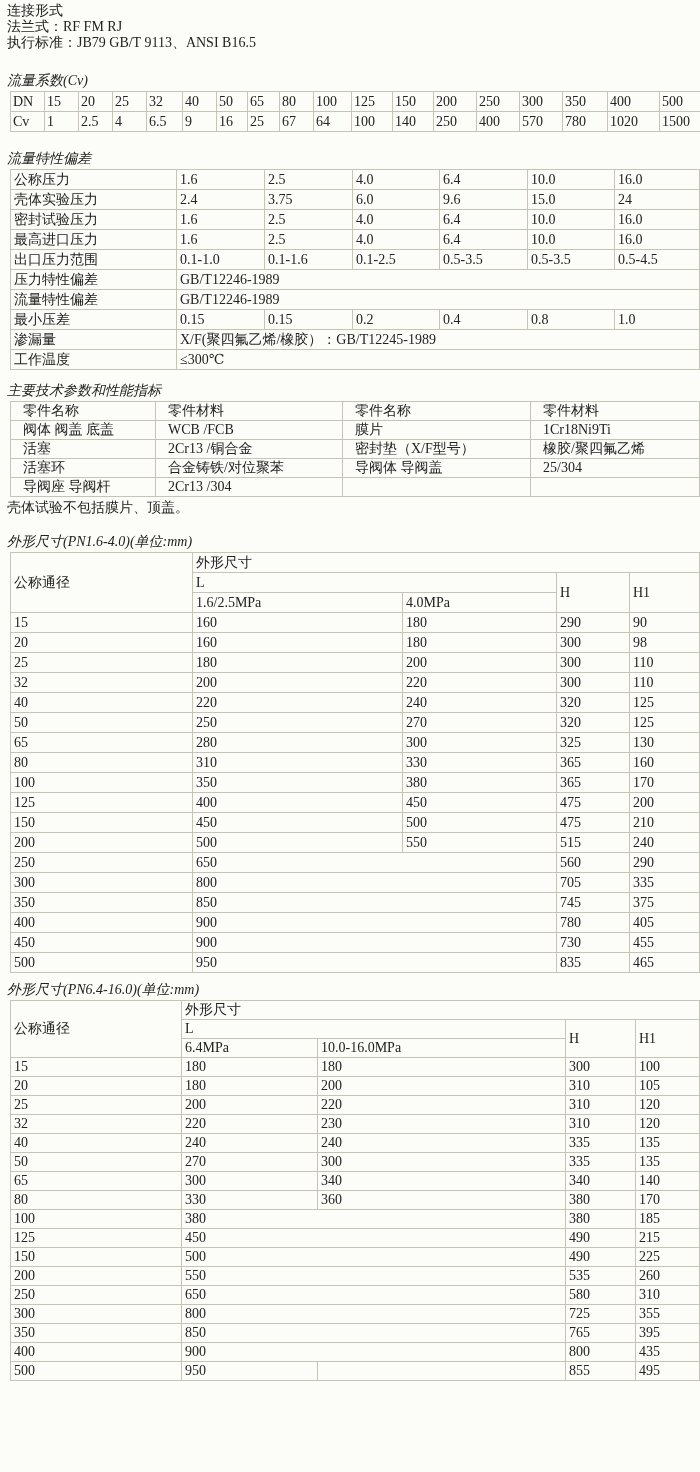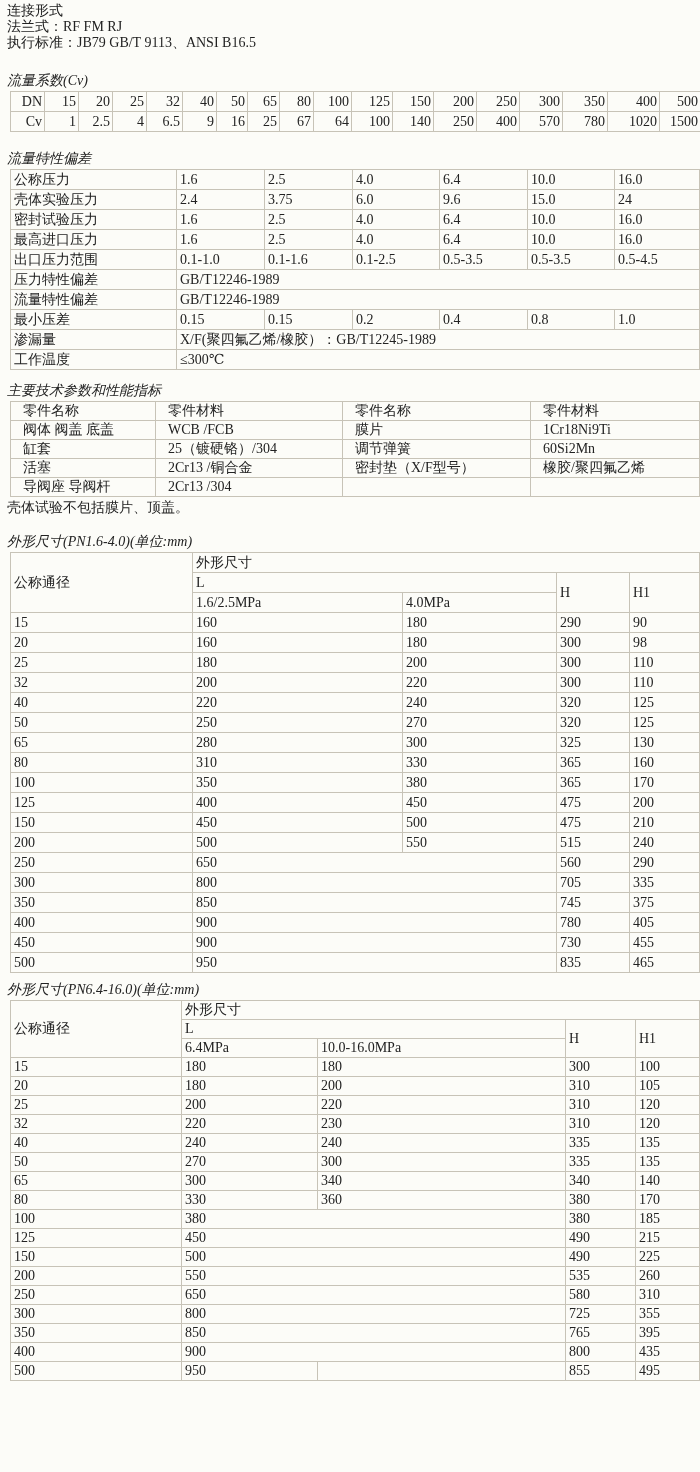--- a/index.html
+++ b/index.html
@@ -30,21 +30,21 @@
   }
   td {
     border: 1px solid #c7c3b7;
     padding: 0 3px;
     height: 20px;
     overflow: hidden;
     white-space: nowrap;
     vertical-align: middle;
     font-size: 14px;
   }
-  #cv-table td { height: 20px; padding: 0 2px; text-align: right; }
+  #cv-table td { height: 20px; padding: 0 2px; }
   #pressure-table td { height: 20px; }
   #parts-table td { height: 19px; padding-left: 12px; }
   #dim1-table td { height: 20px; }
   #dim2-table td { height: 19px; }
   .note { margin-top: 3px; line-height: 16px; }
 </style>
 </head>
 <body>
 
 <div class="page">
@@ -221,30 +221,30 @@
           <td>零件名称</td>
           <td>零件材料</td>
         </tr>
         <tr>
           <td>阀体 阀盖 底盖</td>
           <td>WCB /FCB</td>
           <td>膜片</td>
           <td>1Cr18Ni9Ti</td>
         </tr>
         <tr>
-          <td>缸套</td>
-          <td>25（镀硬铬）/304</td>
-          <td>调节弹簧</td>
-          <td>60Si2Mn</td>
-        </tr>
-        <tr>
           <td>活塞</td>
           <td>2Cr13 /铜合金</td>
           <td>密封垫（X/F型号）</td>
           <td>橡胶/聚四氟乙烯</td>
+        </tr>
+        <tr>
+          <td>活塞环</td>
+          <td>合金铸铁/对位聚苯</td>
+          <td>导阀体 导阀盖</td>
+          <td>25/304</td>
         </tr>
         <tr>
           <td>导阀座 导阀杆</td>
           <td>2Cr13 /304</td>
           <td></td>
           <td></td>
         </tr>
       </tbody>
   </table>
   <div class="note">壳体试验不包括膜片、顶盖。</div>

